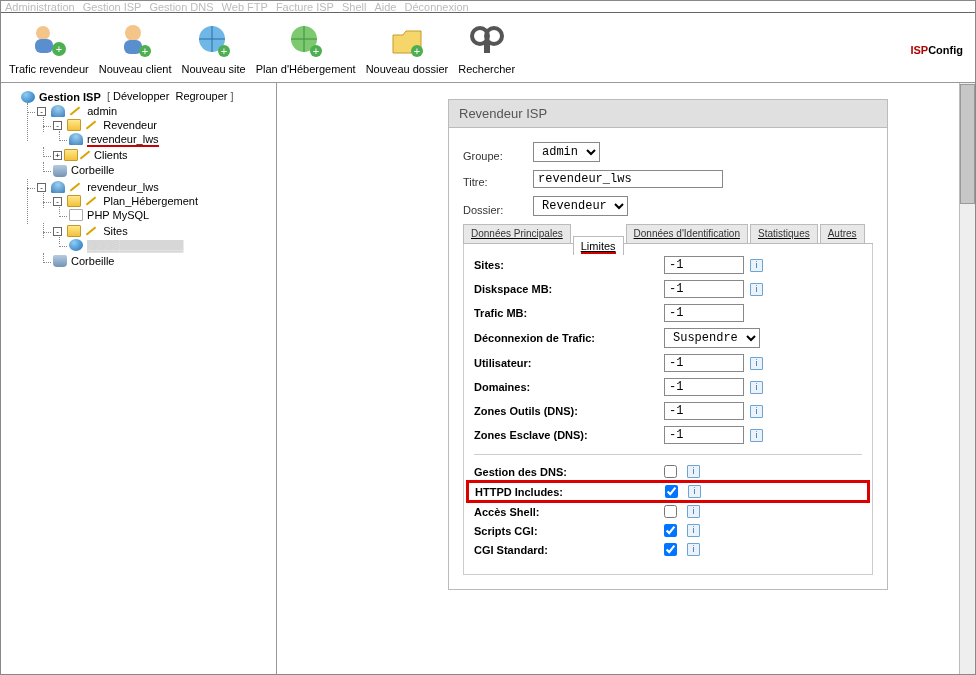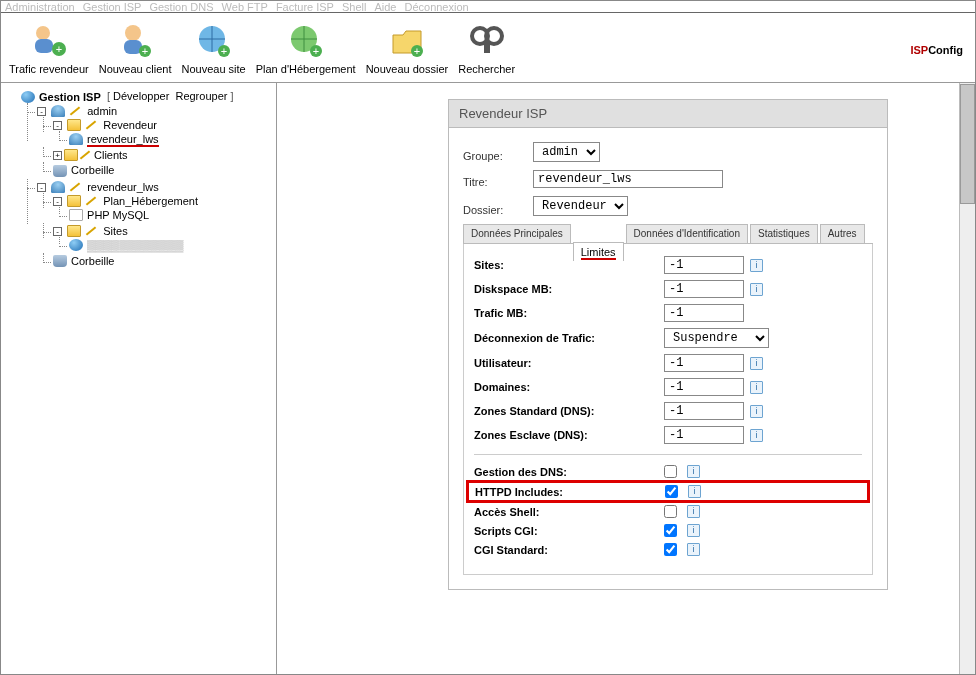--- a/index.html
+++ b/index.html
@@ -32,23 +32,23 @@
 .tree-label{vertical-align:middle;cursor:pointer;}
 .under-red{border-bottom:2px solid #c00;}
 .root-links{color:#555;}
 .root-links a{color:#000;cursor:pointer;}
 .panel{width:440px;border:1px solid #bbb;background:#fff;}
 .panel-title{background:#e0e0e0;border-bottom:1px solid #bbb;padding:6px 10px;font-weight:normal;color:#555;font-size:13px;}
 .panel-body{padding:14px;}
 .field{display:flex;align-items:flex-end;margin-bottom:8px;}
 .field label{width:70px;color:#333;}
 select,input[type=text]{font-family:"Courier New",monospace;font-size:12px;padding:1px 4px;border:1px solid #888;background:#fff;}
-.tabs{display:flex;border-bottom:1px solid #bbb;margin-top:6px;}
+.tabs{display:flex;border-bottom:1px solid #bbb;margin-top:6px;text-decoration:underline;}
 .tab{background:#e8e8e8;border:1px solid #bbb;border-bottom:none;padding:3px 7px;margin-right:2px;font-size:10px;color:#333;cursor:pointer;}
-.tab.active{background:#fff;color:#000;position:relative;top:18px;}
+.tab.active{background:#fff;color:#000;position:relative;top:12px;}
 .formbox{border:1px solid #ccc;border-top:none;padding:12px 10px;}
 .row{display:flex;align-items:center;margin-bottom:6px;}
 .row label{width:190px;font-weight:bold;}
 .row input[type=text]{width:80px;}
 .row select{width:120px;}
 .info-icon{display:inline-block;width:13px;height:13px;background:#eaf3fb;border:1px solid #6da4d1;color:#2f6fa8;font-size:9px;line-height:11px;text-align:center;margin-left:6px;border-radius:1px;cursor:pointer;}
 .sep{height:1px;background:#ccc;margin:10px 0;}
 .red-box{border:3px solid #d00;padding:2px 6px;margin:-4px -8px 2px -8px;}
 input[type=checkbox]{width:13px;height:13px;margin-right:4px;}
 </style>
@@ -224,34 +224,34 @@
               <label>Diskspace MB:</label>
               <input type="text" value="-1" style="">
               <span class="info-icon">i</span>
             </div>
           <div class="row">
               <label>Trafic MB:</label>
               <input type="text" value="-1" style="">
             </div>
           <div class="row">
               <label>Déconnexion de Trafic:</label>
-              <select style="width:105px"><option>Suspendre</option></select>
+              <select style="width:96px"><option>Suspendre</option></select>
             </div>
           <div class="row">
               <label>Utilisateur:</label>
               <input type="text" value="-1" style="">
               <span class="info-icon">i</span>
             </div>
           <div class="row">
               <label>Domaines:</label>
               <input type="text" value="-1" style="">
               <span class="info-icon">i</span>
             </div>
           <div class="row">
-              <label>Zones Standard (DNS):</label>
+              <label>Zones Outils (DNS):</label>
               <input type="text" value="-1" style="">
               <span class="info-icon">i</span>
             </div>
           <div class="row">
               <label>Zones Esclave (DNS):</label>
               <input type="text" value="-1" style="">
               <span class="info-icon">i</span>
             </div>
 
           <div class="sep"></div>

